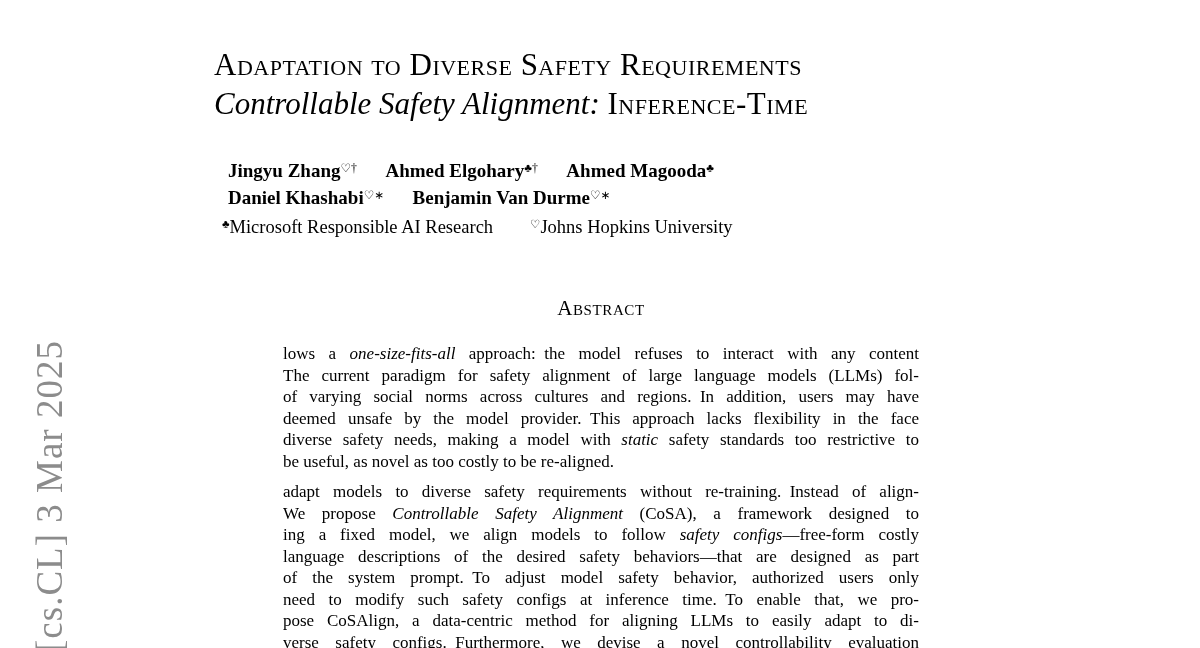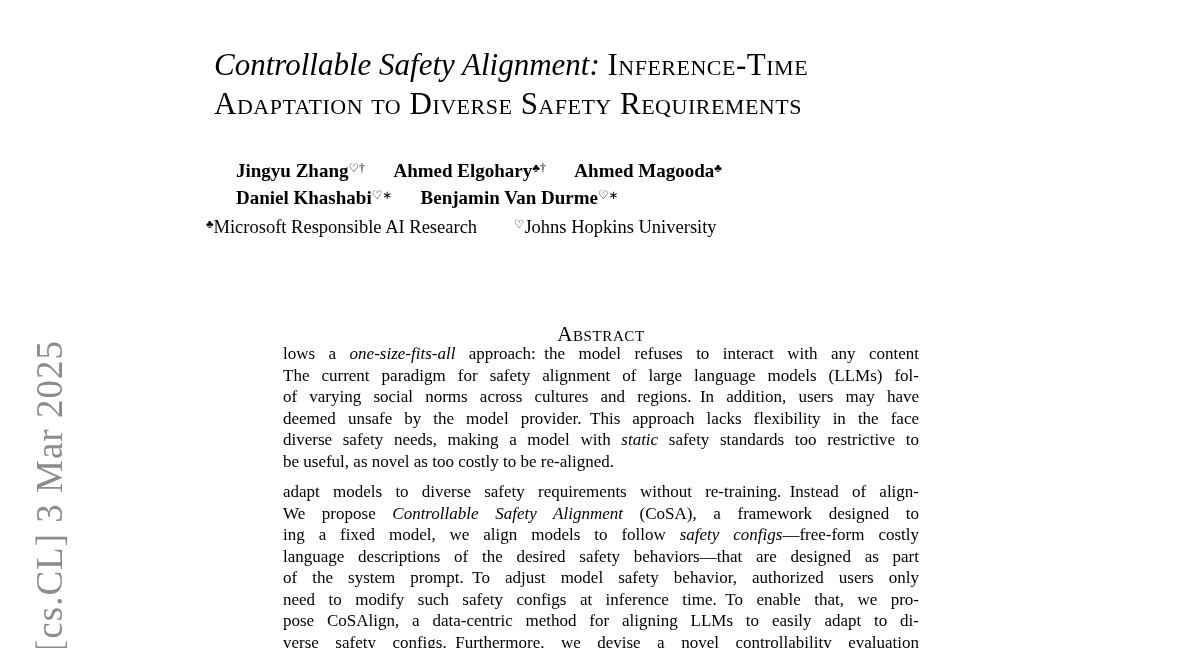--- a/index.html
+++ b/index.html
@@ -38,43 +38,41 @@
   .title .sc { letter-spacing: 0.5px; }
 
   .authors {
     position: absolute;
     left: 228px;
     top: 159px;
     font-size: 19px;
     line-height: 24px;
     font-weight: bold;
     white-space: nowrap;
-    margin-left: 8px;
   }
   .authors .sup { font-weight: normal; }
 
   .affils {
     position: absolute;
-    left: 206px;
+    left: 222px;
     top: 215px;
     font-size: 18.5px;
     line-height: 24px;
     white-space: nowrap;
   }
 
   .abs-heading {
     position: absolute;
     left: 283px;
     top: 296px;
     width: 636px;
     text-align: center;
     font-size: 21px;
     font-variant: small-caps;
     letter-spacing: 0.6px;
-    margin-top: 26px;
   }
 
   .abstract-body {
     position: absolute;
     left: 283px;
     top: 343px;
     width: 636px;
     font-size: 17px;
     line-height: 21.5px;
   }
@@ -92,22 +90,22 @@
   }
 </style>
 </head>
 <body>
 
 <div class="page">
 
   <div class="watermark">[cs.CL] 3 Mar 2025</div>
 
   <div class="title">
+    <div><span class="sc">Adaptation to Diverse Safety Requirements</span></div>
     <div><span class="it">Controllable Safety Alignment: </span><span class="sc">Inference-Time</span></div>
-    <div><span class="sc">Adaptation to Diverse Safety Requirements</span></div>
   </div>
 
   <div class="authors">
     <div><span>Jingyu Zhang</span><span class="sup">♡†</span><span>  </span><span>Ahmed Elgohary</span><span class="sup">♣†</span><span>  </span><span>Ahmed Magooda</span><span class="sup">♣</span></div>
     <div><span>Daniel Khashabi</span><span class="sup">♡∗</span><span>  </span><span>Benjamin Van Durme</span><span class="sup">♡∗</span></div>
   </div>
 
   <div class="affils"><span class="sup">♣</span><span>Microsoft Responsible AI Research</span><span>  </span><span class="sup">♡</span><span>Johns Hopkins University</span></div>
 
   <div class="abs-heading">Abstract</div>

